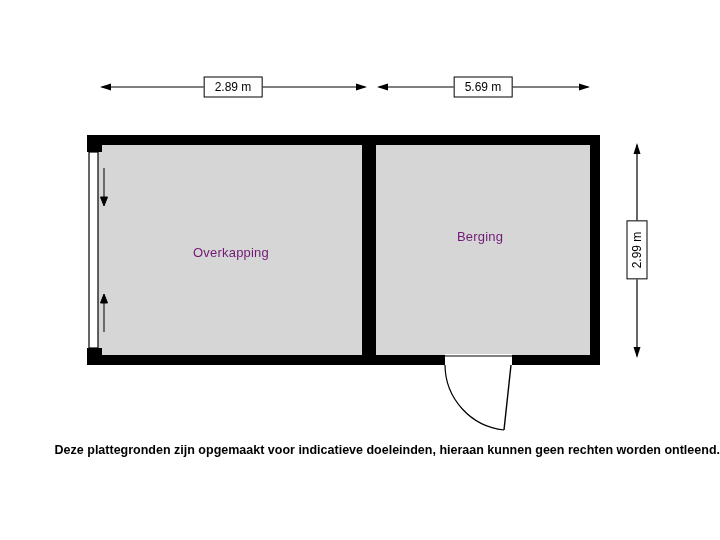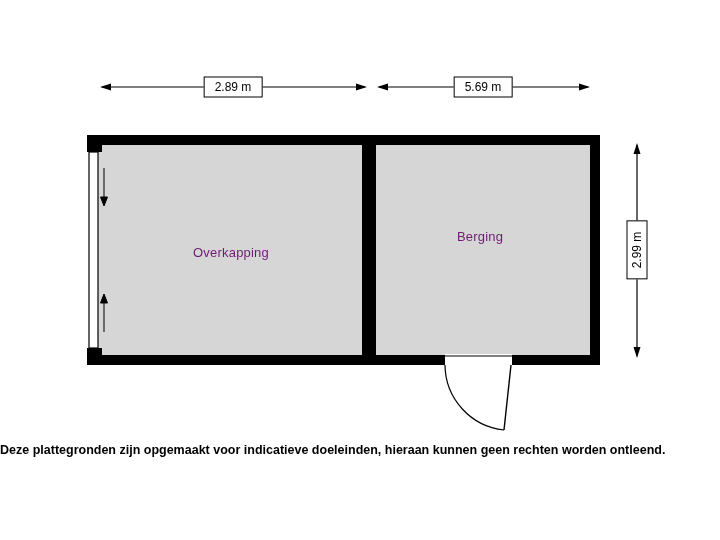--- a/index.html
+++ b/index.html
@@ -10,21 +10,21 @@
     position:absolute;transform:translate(-50%,-50%);
     font-size:13px;color:#701a75;white-space:nowrap;letter-spacing:.2px;
   }
   .dim-label{
     position:absolute;transform:translate(-50%,-50%);
     background:#ffffff;border:1px solid #000000;
     font-size:12px;color:#000000;padding:2px 10px;white-space:nowrap;line-height:1.25;
   }
   .dim-label.vertical{transform:translate(-50%,-50%) rotate(-90deg);}
   .disclaimer{
-    position:absolute;left:0;right:0;top:443px;text-align:left;
+    position:absolute;left:0;right:0;top:443px;text-align:right;
     font-size:12.5px;font-weight:bold;color:#000000;white-space:nowrap;
   }
 </style>
 </head>
 <body>
 
 <div id="stage">
 
   <svg id="plan-svg" width="720" height="540" viewBox="0 0 720 540">
 

